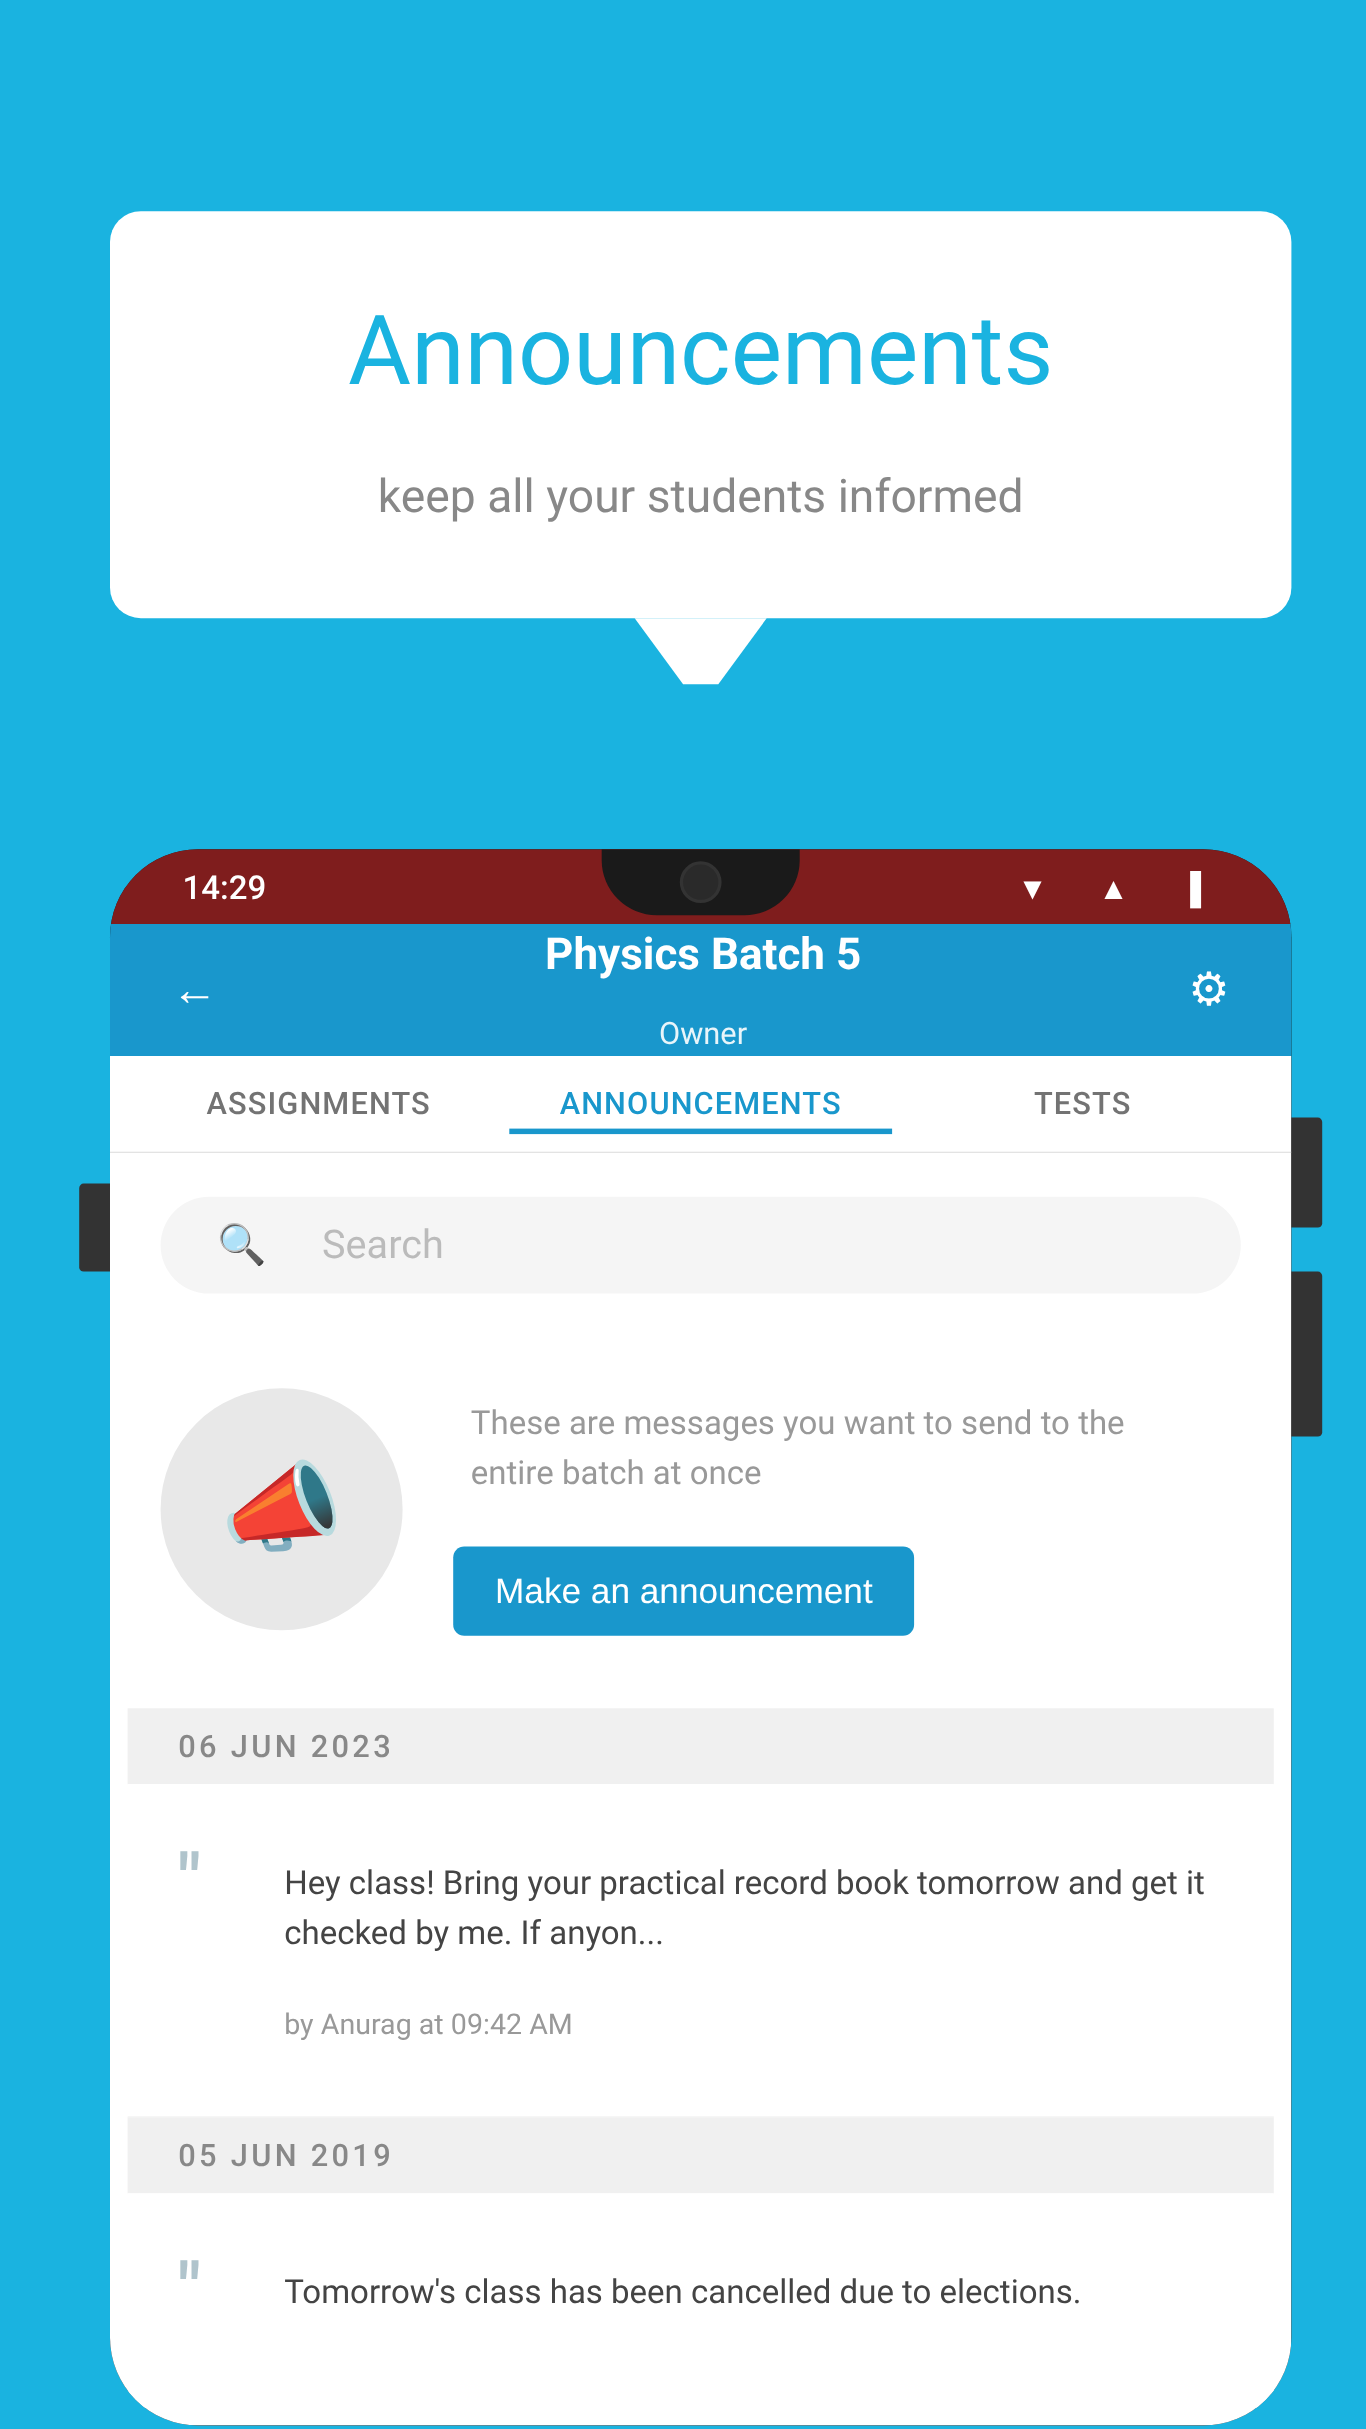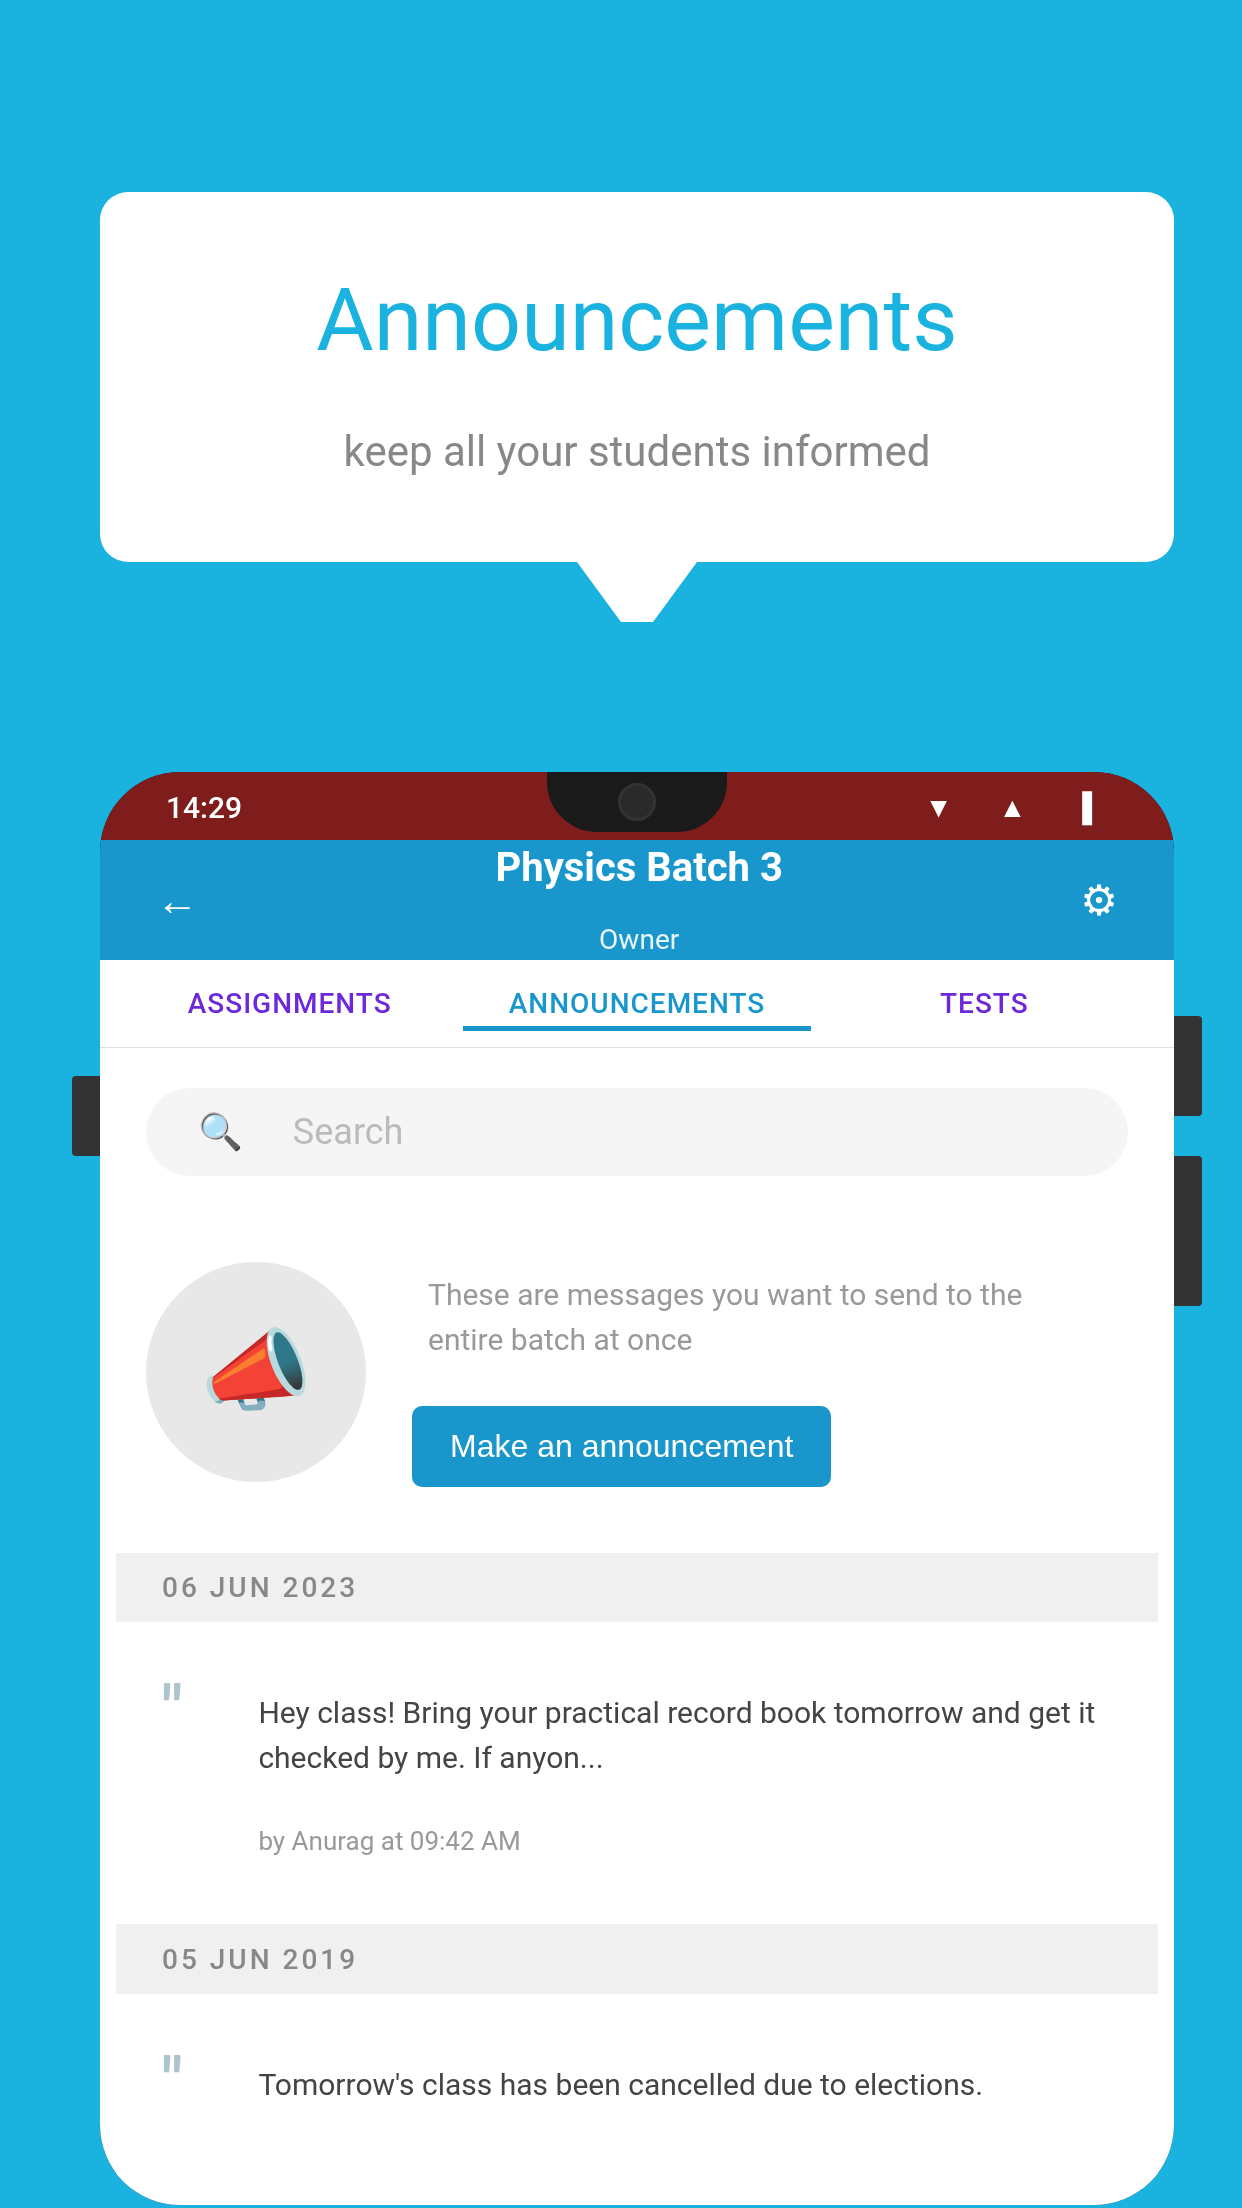--- a/index.html
+++ b/index.html
@@ -168,21 +168,21 @@
       height: 88px;
       align-items: stretch;
     }
 
     .tab-item {
       flex: 1;
       display: flex;
       align-items: center;
       justify-content: center;
       font-size: 28px;
-      color: #6d28d9;
+      color: #737373;
       font-weight: 500;
       letter-spacing: 1px;
       position: relative;
       text-transform: uppercase;
     }
 
     .tab-item.active {
       color: #1997cc;
     }
 
@@ -390,21 +390,21 @@
       <div class="status-icons">
         <span>▼</span>
         <span>▲</span>
         <span>▐</span>
       </div>
     </div>
 
     <div class="app-header">
       <span class="back-arrow">←</span>
       <div class="header-center">
-        <div class="header-title">Physics Batch 3</div>
+        <div class="header-title">Physics Batch 5</div>
         <div class="header-subtitle">Owner</div>
       </div>
       <span class="gear-icon">⚙</span>
     </div>
 
     <div class="tabs-bar">
       <div class="tab-item">
         <span>ASSIGNMENTS</span>
       </div>
       <div class="tab-item active">

